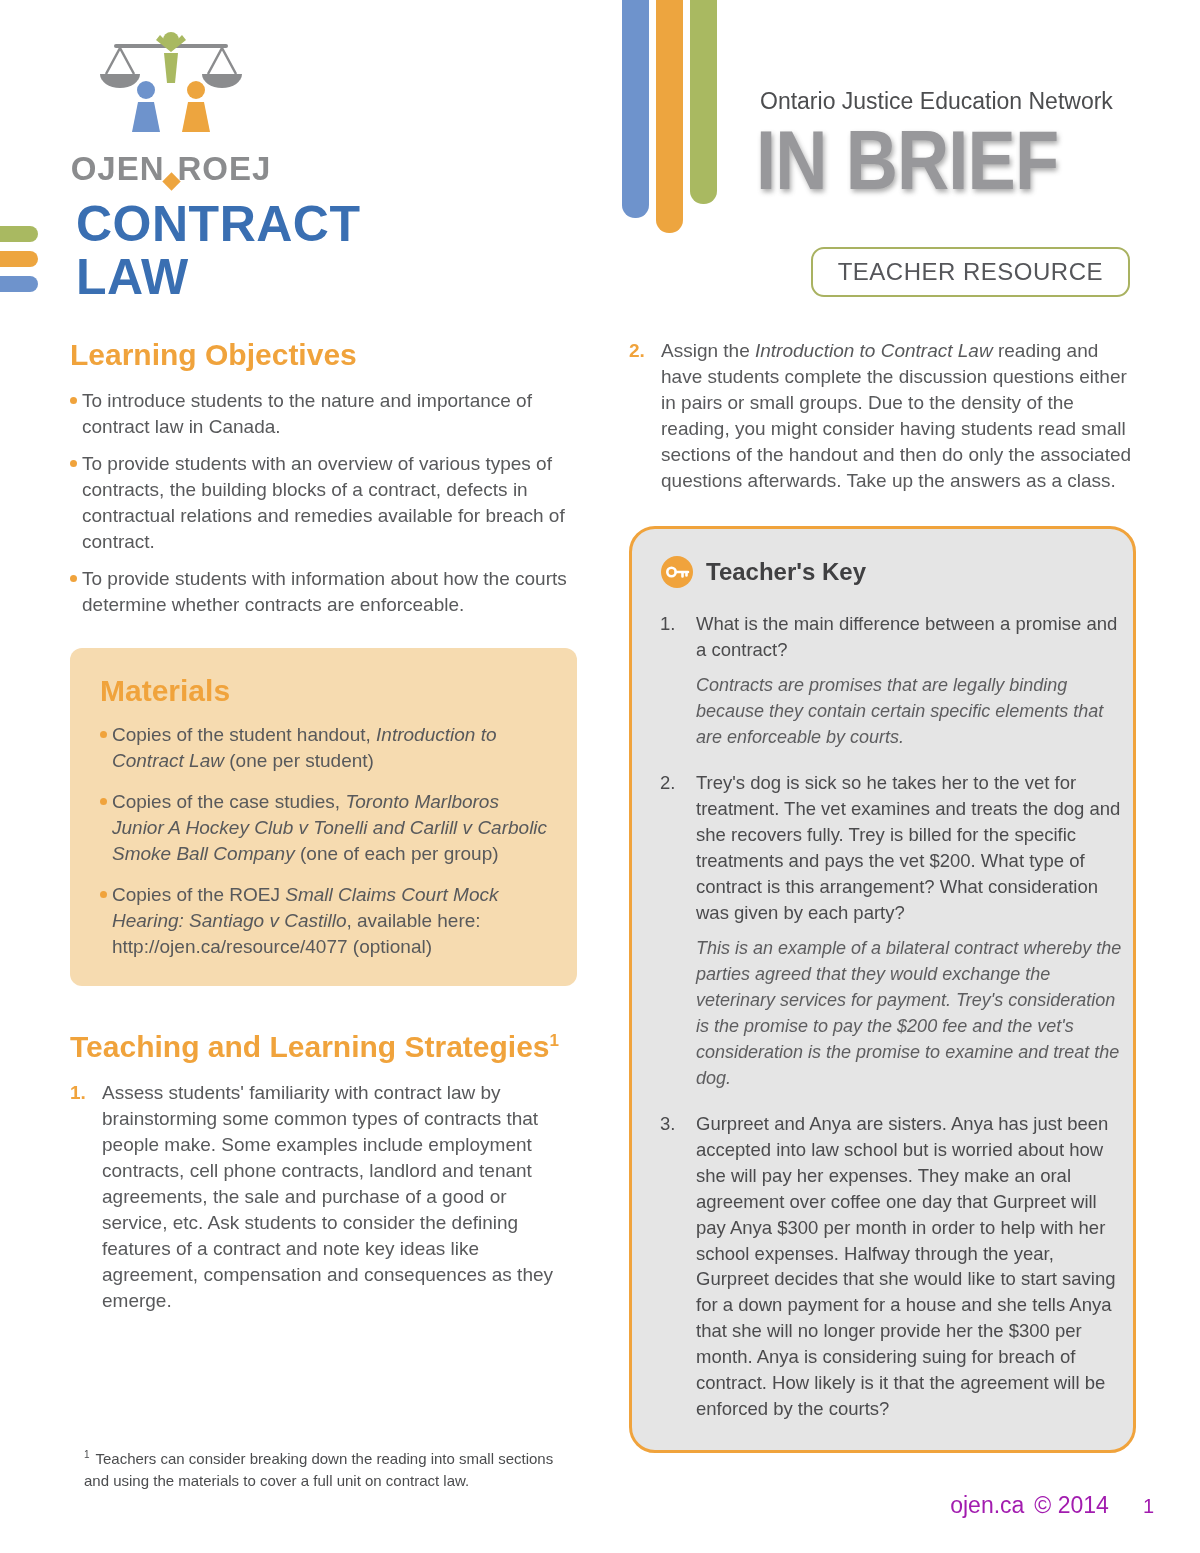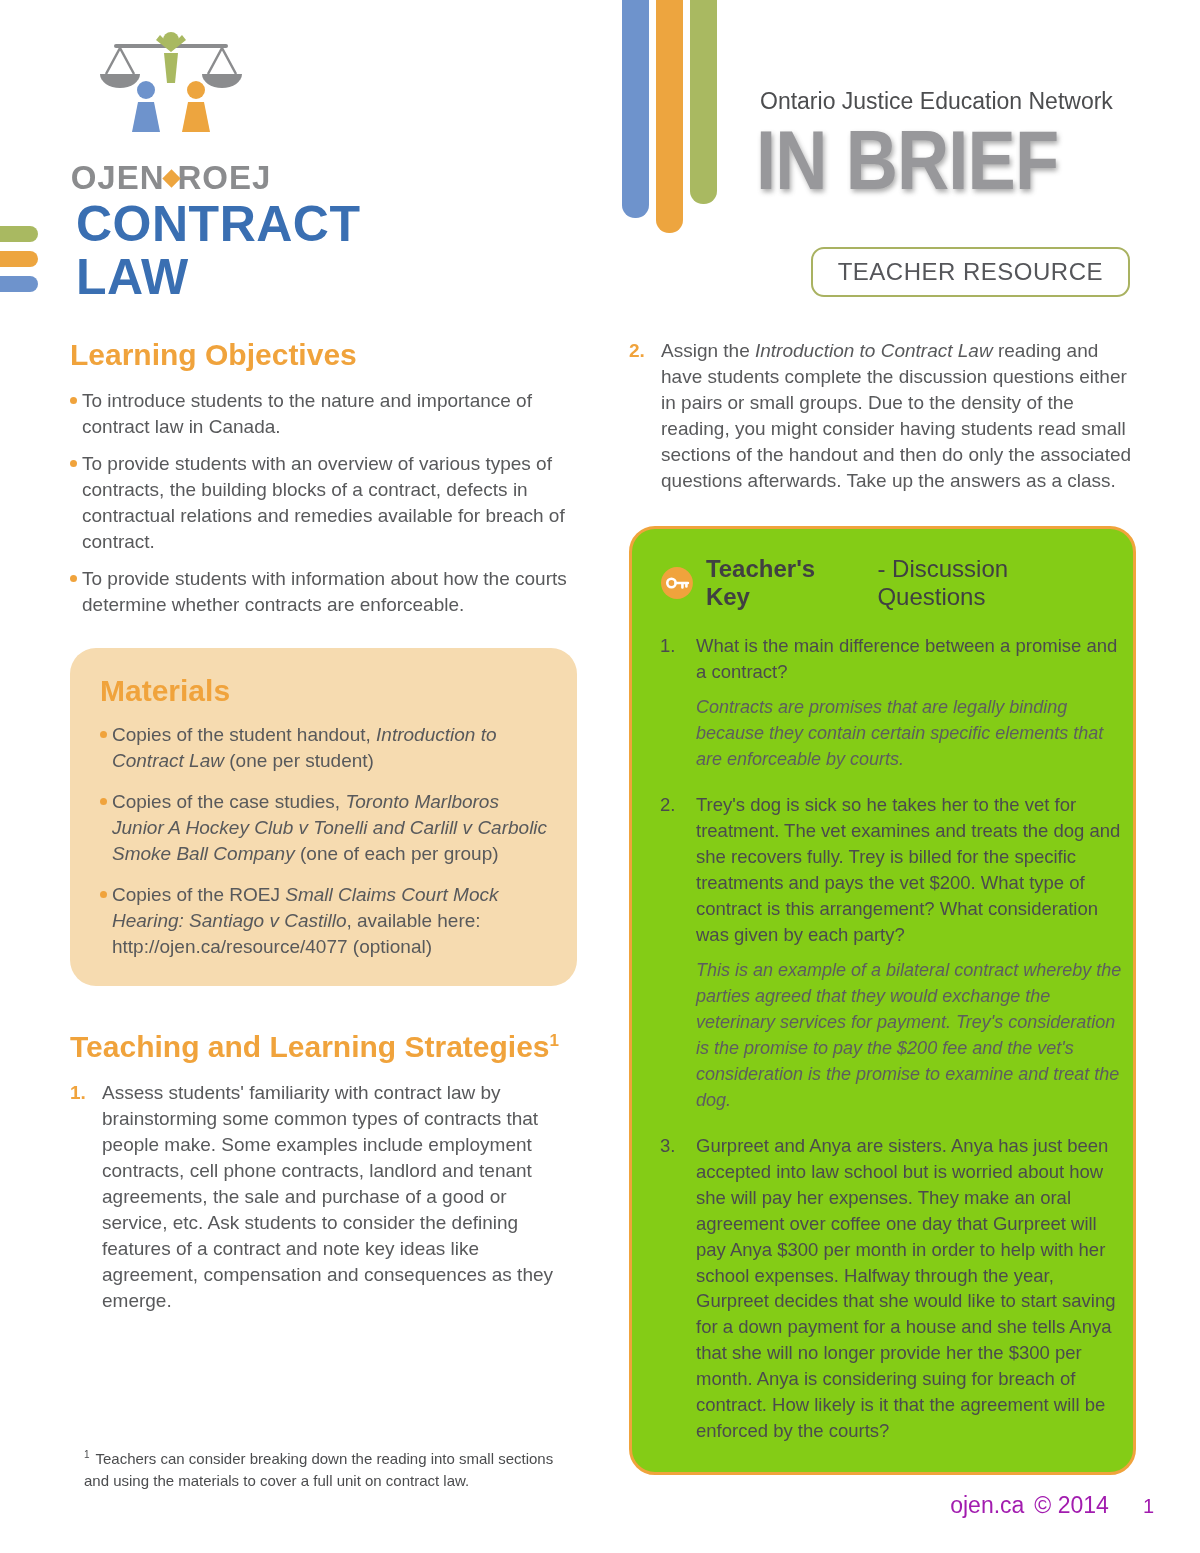--- a/index.html
+++ b/index.html
@@ -15,55 +15,55 @@
 
   
   .left-bars{position:absolute;left:0;top:226px;}
   .hbar{width:38px;height:16px;border-radius:0 9px 9px 0;margin-bottom:9px;}
   .hbar.green{background:#a9b961;}
   .hbar.orange{background:#eda53f;}
   .hbar.blue{background:#6e93cc;}
 
   
   .logo{position:absolute;left:68px;top:28px;width:206px;text-align:center;}
-  .logo-text{margin-top:19px;font-size:33px;font-weight:700;color:#8b8c8e;letter-spacing:1px;display:flex;align-items:center;justify-content:center;}
+  .logo-text{margin-top:10px;font-size:33px;font-weight:700;color:#8b8c8e;letter-spacing:1px;display:flex;align-items:flex-end;justify-content:center;}
   .diamond{width:13px;height:13px;background:#eda53f;transform:rotate(45deg);display:inline-block;}
 
   .network{position:absolute;left:760px;top:88px;font-size:23px;color:#4c4d4f;}
   .brand{position:absolute;left:756px;top:112px;font-size:84px;font-weight:700;color:#98989b;letter-spacing:-1px;transform:scaleX(0.86);transform-origin:left top;text-shadow:2px 3px 6px rgba(70,70,70,0.45);white-space:nowrap;}
   .badge{position:absolute;right:70px;top:247px;border:2px solid #a9b261;border-radius:13px;padding:9px 25px;font-size:24px;color:#55565a;letter-spacing:0.5px;background:#fff;}
 
   .doc-title{position:absolute;left:76px;top:198px;font-size:50px;line-height:1.06;font-weight:700;color:#3a6fb2;letter-spacing:0.5px;margin:0;}
 
   .columns{position:absolute;left:70px;top:338px;width:1066px;display:flex;gap:52px;}
   .col{flex:1;min-width:0;}
 
   .section-title{color:#f0a33c;font-size:30px;font-weight:700;margin:0 0 16px 0;white-space:nowrap;}
   .section-title sup{font-size:17px;}
 
   .bullet-text,.step-text{font-size:19px;line-height:1.37;}
   em{font-style:italic;}
 
   .bullet-item{display:flex;gap:5px;margin-bottom:11px;}
   .dot{flex:none;width:7px;height:7px;border-radius:50%;background:#f0a33c;margin-top:9px;}
 
-  .materials-box{background:#f6dbb0;border-radius:26px;padding:26px 28px 26px 30px;margin-top:30px;}
+  .materials-box{background:#f6dbb0;border-radius:12px;padding:26px 28px 26px 30px;margin-top:30px;}
   .materials-box .section-title{margin-bottom:14px;}
   .materials-box .bullet-item{margin-bottom:15px;}
   .materials-box .bullet-item:last-child{margin-bottom:0;}
 
   .strategies-heading{margin-top:44px;}
 
   .step{display:flex;margin-bottom:14px;}
   .step-num{flex:none;width:32px;color:#f0a33c;font-weight:700;font-size:19px;line-height:1.37;}
 
   .footnote{position:absolute;left:84px;top:1448px;width:490px;font-size:15px;line-height:1.45;color:#4b4c4e;}
   .footnote sup{font-size:10px;margin-right:2px;}
 
-  .key-box{margin-top:32px;border:3px solid #f0a33c;border-radius:26px;padding:26px 11px 28px 28px;background:#84cc16;}
+  .key-box{margin-top:32px;border:3px solid #f0a33c;border-radius:26px;padding:26px 11px 28px 28px;background:#e5e5e5;}
   .key-header{display:flex;align-items:center;gap:12px;margin-bottom:22px;}
   .key-title{font-size:24px;color:#404042;font-weight:700;}
   .key-subtitle{font-size:24px;color:#404042;font-weight:400;}
   .kq{display:flex;gap:12px;margin-bottom:20px;}
   .kq:last-child{margin-bottom:0;}
   .kq-num{flex:none;width:24px;font-size:18.5px;color:#4b4b4d;line-height:1.4;}
   .kq-text{font-size:18.5px;line-height:1.4;color:#4b4b4d;}
   .kq-answer{margin-top:9px;font-style:italic;font-size:18px;line-height:1.45;color:#5d5d5f;}
 
   .footer{position:absolute;right:46px;bottom:34px;display:flex;align-items:baseline;gap:10px;font-size:23px;color:#a21caf;}
@@ -170,21 +170,20 @@
       </div>
 
       <div class="key-box">
         <div class="key-header">
           <svg width="34" height="34" viewBox="0 0 34 34">
             <circle cx="17" cy="17" r="16" fill="#f0a33c"></circle>
             <circle cx="11.5" cy="17" r="4.2" fill="none" stroke="#ffffff" stroke-width="2.6"></circle>
             <path d="M15.7 17 H28 M22.5 17 v4.5 M26.5 17 v3.5" stroke="#ffffff" stroke-width="2.6" fill="none" stroke-linecap="round"></path>
           </svg>
           <span class="key-title">Teacher's Key</span>
-            <span class="key-subtitle"> - Discussion Questions</span>
         </div>
 
         <div class="kq">
           <span class="kq-num">1.</span>
           <div>
             <div class="kq-text">What is the main difference between a promise and a contract?</div>
             <div class="kq-answer">Contracts are promises that are legally binding because they contain certain specific elements that are enforceable by courts.</div>
           </div>
         </div>
 

